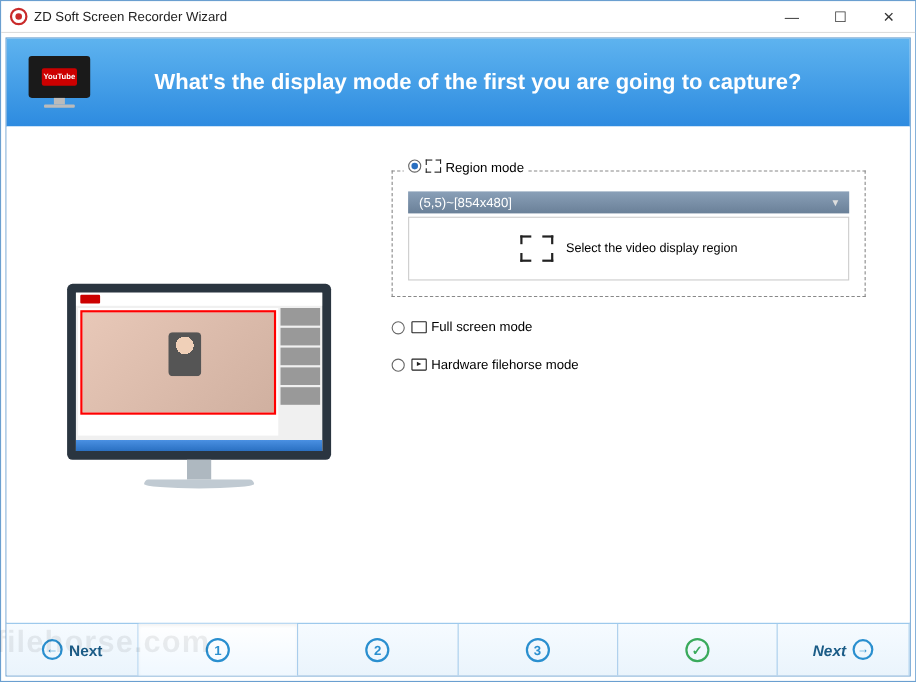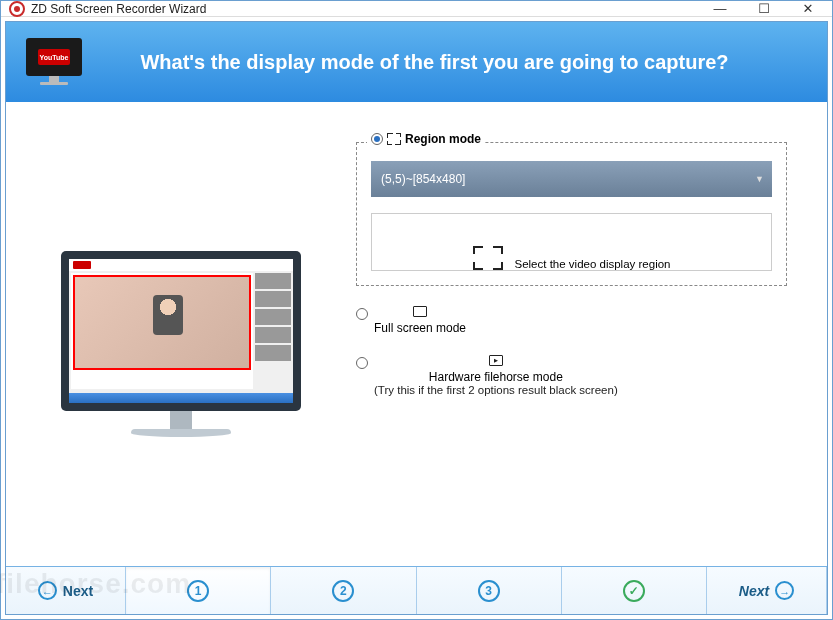--- a/index.html
+++ b/index.html
@@ -1,20 +1,20 @@
 <!DOCTYPE html>
 <html><head>
 <meta charset="utf-8">
 <style>
 * { box-sizing: border-box; margin: 0; padding: 0; }
 body { font-family: "Segoe UI", Tahoma, sans-serif; background: #fff; width: 833px; height: 620px; overflow: hidden; }
 
 .window { width: 833px; height: 620px; border: 1px solid #6a9fd0; display: flex; flex-direction: column; background: #fff; }
 
-.titlebar { height: 16px; display: flex; align-items: center; padding: 0 2px 0 8px; border-bottom: 1px solid #ddd; }
+.titlebar { height: 29px; display: flex; align-items: center; padding: 0 2px 0 8px; border-bottom: 1px solid #ddd; }
 .app-icon { width: 16px; height: 16px; border-radius: 50%; border: 2px solid #c92a2a; display: flex; align-items: center; justify-content: center; margin-right: 6px; }
 .app-icon::after { content: ""; width: 6px; height: 6px; background: #c92a2a; border-radius: 50%; }
 .titlebar-text { font-size: 12px; color: #222; flex: 1; }
 .win-controls { display: flex; }
 .win-btn { width: 44px; height: 28px; display: flex; align-items: center; justify-content: center; font-size: 13px; color: #333; cursor: pointer; }
 
 .inner { flex: 1; border: 1px solid #6a9fd0; margin: 4px; display: flex; flex-direction: column; }
 
 .banner { height: 80px; background: linear-gradient(#5eb3ef, #2d8be0); display: flex; align-items: center; padding: 0 20px; gap: 20px; }
 .banner-monitor { width: 56px; height: 48px; position: relative; }
@@ -38,46 +38,46 @@
 .yt-video::before { content: ""; position: absolute; left: 45%; top: 20%; width: 30px; height: 40px; background: radial-gradient(circle at 50% 30%, #f0d0b8 0 8px, transparent 8px), linear-gradient(#555, #555); border-radius: 4px; }
 .yt-side { width: 36px; display: flex; flex-direction: column; gap: 2px; }
 .yt-thumb { width: 100%; height: 16px; background: #999; }
 .yt-taskbar { height: 10px; background: linear-gradient(#4a90e2, #2a70c2); position: absolute; bottom: 0; left: 0; right: 0; }
 .big-neck { width: 22px; height: 18px; background: #aeb8c0; margin: 0 auto; }
 .big-base { width: 100px; height: 8px; background: #c0cad2; margin: 0 auto; border-radius: 4px 4px 50% 50%; }
 
 .right-col { flex: 1; display: flex; flex-direction: column; gap: 12px; padding-top: 10px; }
 
 .region-group { border: 1px dashed #888; padding: 10px 14px 14px; position: relative; }
-.region-header { position: absolute; top: -11px; left: 10px; background: #fff; padding: 0 4px; display: flex; align-items: center; gap: 4px; font-size: 12px; font-weight: bold; }
+.region-header { position: absolute; top: -11px; left: 10px; background: #fff; padding: 0 4px; display: flex; align-items: flex-start; gap: 4px; font-size: 12px; font-weight: normal; }
 .radio { width: 12px; height: 12px; border: 1px solid #666; border-radius: 50%; display: inline-flex; align-items: center; justify-content: center; }
 .radio.checked::after { content: ""; width: 6px; height: 6px; background: #2a6fc0; border-radius: 50%; }
 
 .corner-icon { display: inline-block; width: 14px; height: 12px; position: relative; vertical-align: -1px; }
 .corner-icon::before, .corner-icon::after { content: ""; position: absolute; width: 5px; height: 4px; border: 1.5px solid #222; }
 .corner-icon::before { top: 0; left: 0; border-right: none; border-bottom: none; }
 .corner-icon::after { bottom: 0; right: 0; border-left: none; border-top: none; }
 .corner-icon .c2, .corner-icon .c3 { position: absolute; width: 5px; height: 4px; border: 1.5px solid #222; }
 .corner-icon .c2 { top: 0; right: 0; border-left: none; border-bottom: none; }
 .corner-icon .c3 { bottom: 0; left: 0; border-right: none; border-top: none; }
 
-.dropdown { background: linear-gradient(#8aa0b8, #6a8098); color: #fff; height: 36px; display: flex; align-items: center; padding: 0 10px; font-size: 12px; margin-top: 8px; position: relative; cursor: pointer; }
+.dropdown { background: linear-gradient(#8aa0b8, #6a8098); color: #fff; height: 20px; display: flex; align-items: center; padding: 0 10px; font-size: 12px; margin-top: 8px; position: relative; cursor: pointer; }
 .dropdown::after { content: "▼"; position: absolute; right: 8px; font-size: 9px; color: #ddd; }
 
-.select-region-btn { border: 1px solid #ccc; background: #fff; height: 58px; margin-top: 16px; display: flex; align-items: flex-end; justify-content: center; gap: 12px; font-size: 11.5px; cursor: pointer; }
+.select-region-btn { border: 1px solid #ccc; background: #fff; height: 58px; margin-top: 3px; display: flex; align-items: center; justify-content: center; gap: 12px; font-size: 11.5px; cursor: pointer; }
 .big-corner-icon { width: 30px; height: 24px; position: relative; }
 .big-corner-icon span { position: absolute; width: 10px; height: 8px; border: 2.5px solid #222; }
 .big-corner-icon .tl { top: 0; left: 0; border-right: none; border-bottom: none; }
 .big-corner-icon .tr { top: 0; right: 0; border-left: none; border-bottom: none; }
 .big-corner-icon .bl { bottom: 0; left: 0; border-right: none; border-top: none; }
 .big-corner-icon .br { bottom: 0; right: 0; border-left: none; border-top: none; }
 
 .option-row { display: flex; align-items: flex-start; gap: 6px; font-size: 12px; margin-top: 8px; cursor: pointer; }
 .option-row .radio { flex-shrink: 0; margin-top: 2px; }
-.opt-label { display: flex; align-items: center; gap: 4px; flex-direction: column; }
+.opt-label { display: flex; align-items: center; gap: 4px; }
 .screen-icon-sm { width: 14px; height: 11px; border: 1.5px solid #222; border-radius: 1px; position: relative; }
 .screen-icon-sm.play::after { content: ""; position: absolute; top: 50%; left: 50%; transform: translate(-50%, -55%); width: 0; height: 0; border-left: 4px solid #222; border-top: 2.5px solid transparent; border-bottom: 2.5px solid transparent; }
 .opt-sub { font-size: 11.5px; color: #222; margin-left: 0; }
 
 .watermark { position: absolute; left: -10px; bottom: -34px; font-size: 28px; font-weight: 900; letter-spacing: 1px; color: rgba(0,0,0,0.07); font-family: Arial, sans-serif; z-index: 5; }
 
 .footer { height: 48px; border-top: 1px solid #76b2e4; display: flex; background: linear-gradient(#f6fbff, #eaf4fc); }
 .footer > div { border-right: 1px solid #a9cdec; display: flex; align-items: center; justify-content: center; }
 .back-btn, .next-btn { width: 120px; gap: 6px; font-size: 14px; font-weight: bold; color: #1b5c87; cursor: pointer; }
 .next-btn { border-right: none; font-style: italic; }
@@ -177,21 +177,20 @@
           </span>
         </div>
 
         <div class="option-row">
           <span class="radio"></span>
           <div>
             <span class="opt-label">
               <span class="screen-icon-sm play"></span>
               <span>Hardware filehorse mode</span>
             </span>
-            <div class="opt-sub">(Try this if the first 2 options result black screen)</div>
           </div>
         </div>
 
       </div>
 
       <div class="watermark">filehorse.com</div>
 
     </div>
 
     <div class="footer">

